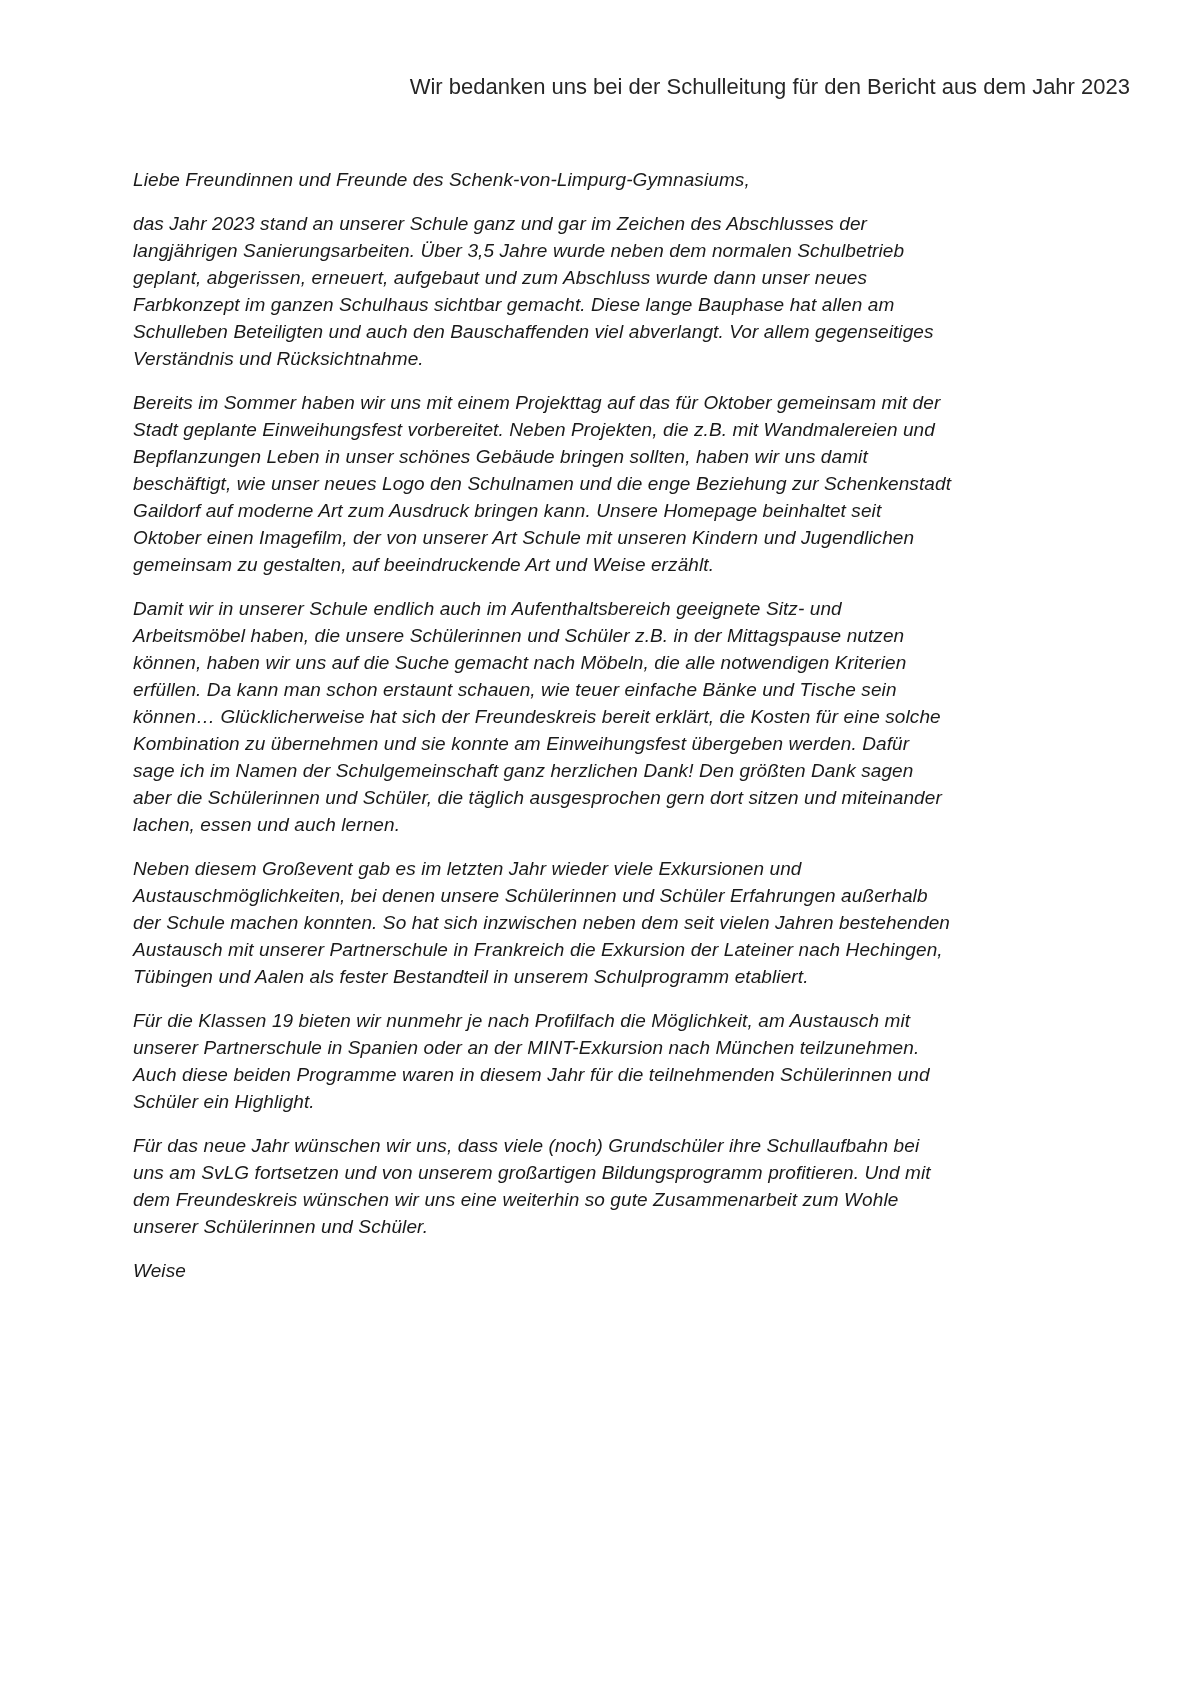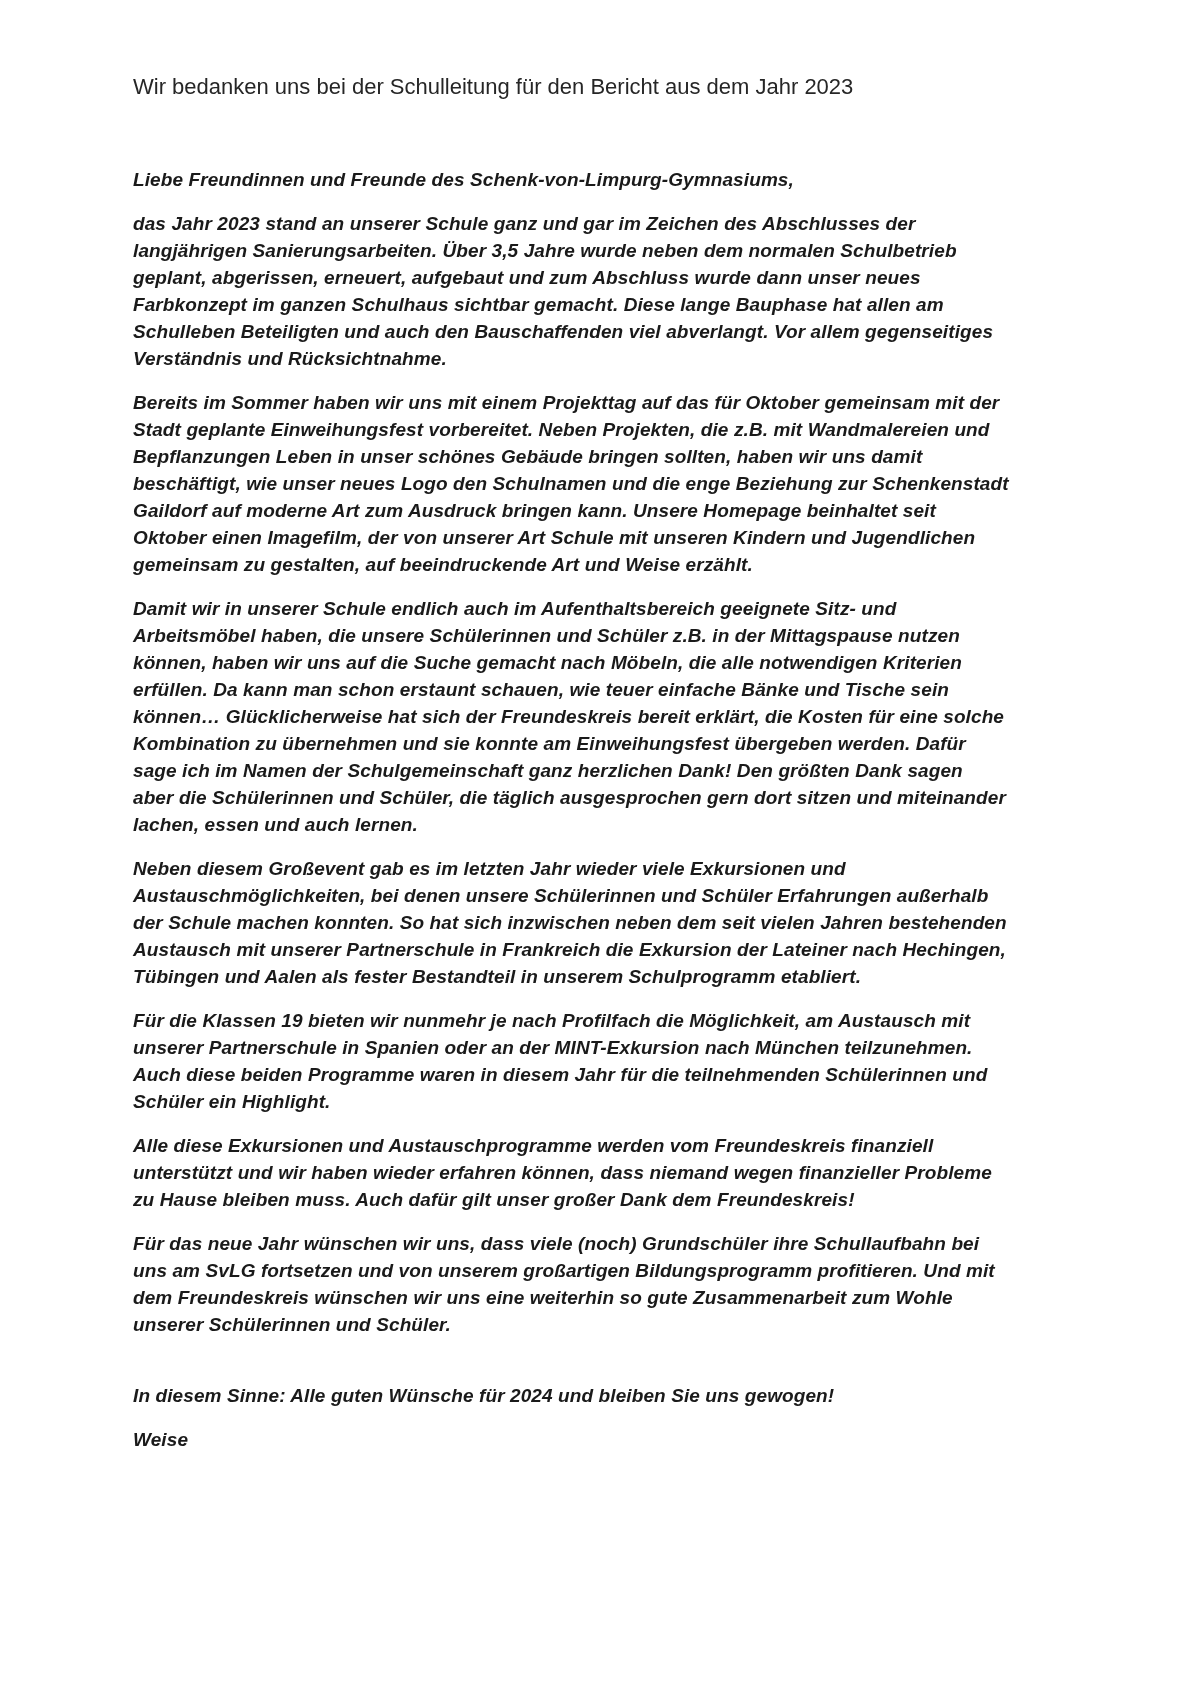--- a/index.html
+++ b/index.html
@@ -16,30 +16,30 @@
     color: #1a1a1a;
   }
   .doc-title {
     font-style: normal;
     font-weight: 400;
     font-size: 22px;
     line-height: 29px;
     color: #262626;
     margin: 0 0 65px 0;
     max-width: 1000px;
+    text-align: right;
   }
   .body-par {
     font-style: italic;
     font-size: 19px;
     line-height: 27px;
     margin: 9px 0 17px 0;
     max-width: 1000px;
     white-space: pre-line;
     letter-spacing: 0.1px;
-    font-weight: bold;
   }
   .closing-par { margin-top: 44px; }
 </style>
 </head>
 <body>
 
 <div class="page">
   <h1 class="doc-title">Wir bedanken uns bei der Schulleitung für den Bericht aus dem Jahr 2023</h1>
 
   <p class="body-par">Liebe Freundinnen und Freunde des Schenk-von-Limpurg-Gymnasiums,</p>
@@ -68,23 +68,19 @@
 lachen, essen und auch lernen.</p>
   <p class="body-par">Neben diesem Großevent gab es im letzten Jahr wieder viele Exkursionen und
 Austauschmöglichkeiten, bei denen unsere Schülerinnen und Schüler Erfahrungen außerhalb
 der Schule machen konnten. So hat sich inzwischen neben dem seit vielen Jahren bestehenden
 Austausch mit unserer Partnerschule in Frankreich die Exkursion der Lateiner nach Hechingen,
 Tübingen und Aalen als fester Bestandteil in unserem Schulprogramm etabliert.</p>
   <p class="body-par">Für die Klassen 19 bieten wir nunmehr je nach Profilfach die Möglichkeit, am Austausch mit
 unserer Partnerschule in Spanien oder an der MINT-Exkursion nach München teilzunehmen.
 Auch diese beiden Programme waren in diesem Jahr für die teilnehmenden Schülerinnen und
 Schüler ein Highlight.</p>
-  <p class="body-par">Alle diese Exkursionen und Austauschprogramme werden vom Freundeskreis finanziell
-unterstützt und wir haben wieder erfahren können, dass niemand wegen finanzieller Probleme
-zu Hause bleiben muss. Auch dafür gilt unser großer Dank dem Freundeskreis!</p>
   <p class="body-par">Für das neue Jahr wünschen wir uns, dass viele (noch) Grundschüler ihre Schullaufbahn bei
 uns am SvLG fortsetzen und von unserem großartigen Bildungsprogramm profitieren. Und mit
 dem Freundeskreis wünschen wir uns eine weiterhin so gute Zusammenarbeit zum Wohle
 unserer Schülerinnen und Schüler.</p>
 
-  <p class="body-par closing-par">In diesem Sinne: Alle guten Wünsche für 2024 und bleiben Sie uns gewogen!</p>
   <p class="body-par">Weise</p>
 </div>
 
 </body></html>

